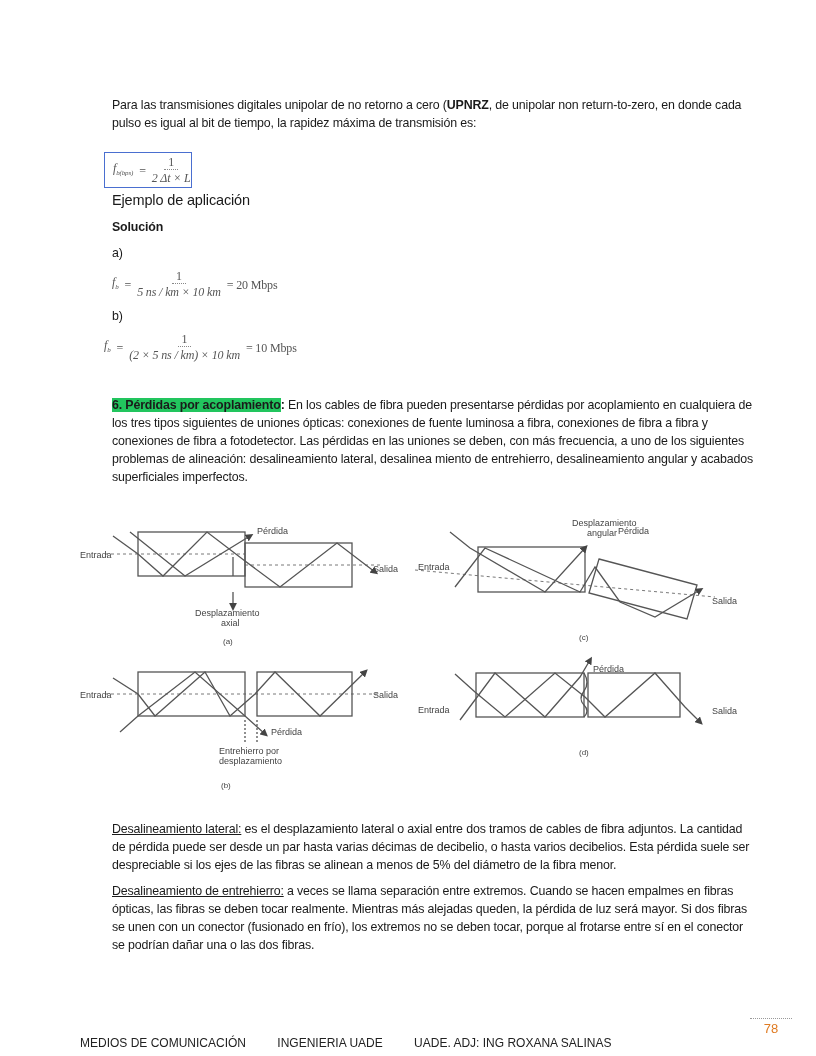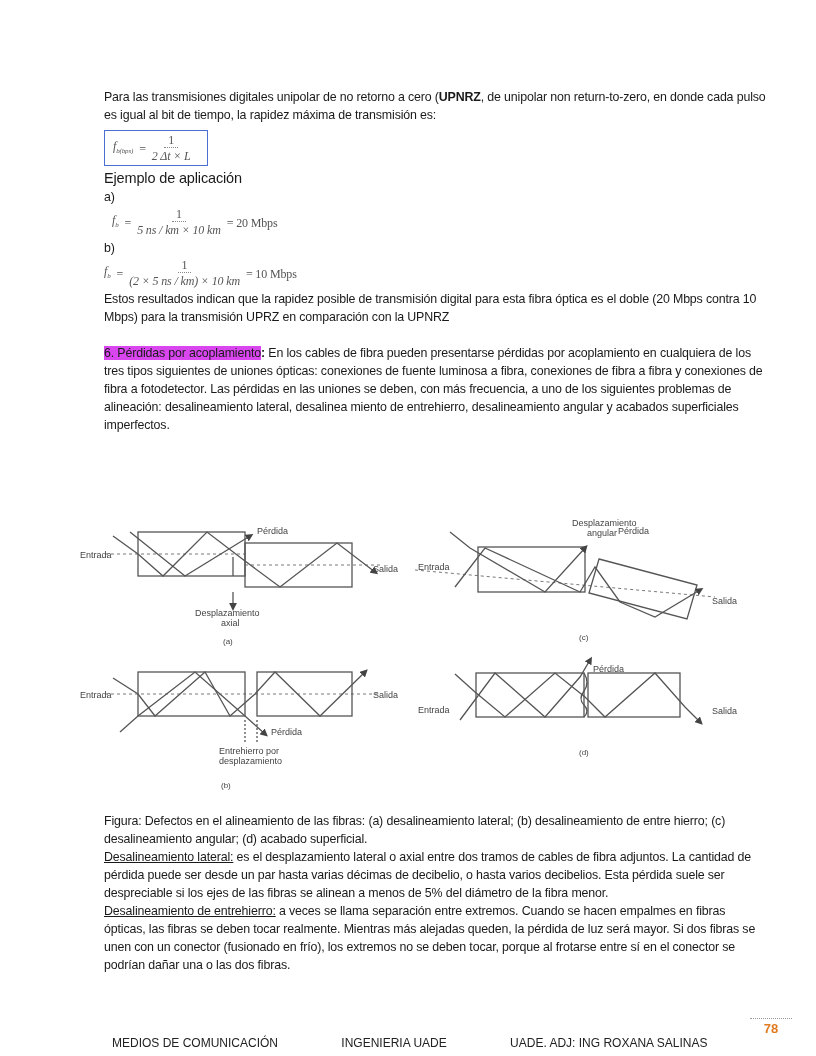--- a/index.html
+++ b/index.html
@@ -1,76 +1,76 @@
 <!DOCTYPE html>
 <html><head>
 <meta charset="utf-8">
 <style>
   html, body { margin:0; padding:0; background:#ffffff; }
   body { width:816px; height:1056px; position:relative; overflow:hidden;
          font-family:"Liberation Sans", sans-serif; color:#1a1a1a; }
   .page { position:absolute; left:104px; top:88px; width:662px; font-size:12.4px; line-height:18px; letter-spacing:-0.15px; }
-  p { margin:0; }
+  p { margin:8px; }
   .b { font-weight:bold; }
   .u { text-decoration:underline; font-weight:normal; }
-  .hl { background:#d946ef; font-weight:normal; }
+  .hl { background:#22c55e; font-weight:bold; }
   .heading { font-size:14.5px; font-weight:normal; margin-top:3px; line-height:19px; }
-  .eqbox { display:inline-block; border:1px solid #4a6fd0; padding:3px 16px 2px 8px; margin:6px 0 0 0; }
+  .eqbox { display:inline-block; border:1px solid #4a6fd0; padding:3px 0 2px 8px; margin:12px 0 0 0; }
   .math { font-family:"Liberation Serif", serif; color:#555; font-size:12px; display:flex; align-items:center; gap:6px; }
   .frac { display:inline-flex; flex-direction:column; align-items:center; }
   .frac .num { border-bottom:1px dotted #888; padding:0 4px; line-height:13px; }
   .frac .den { line-height:14px; padding-top:1px;font-style:italic; }
   .it { font-style:italic; }
   .eq-line { margin-left:8px; margin-top:2px; margin-bottom:2px;text-align:center; }
   .fig { position:absolute; left:75px; top:512px; width:680px; height:290px; }
   .fig svg text { font-family:"Liberation Sans", sans-serif; fill:#444; }
-  .footer-page { position:absolute; left:750px; top:1018px; width:42px; text-align:center; color:#e07b22; font-size:13px; border-top:1px dotted #999; padding-top:2px;font-weight:bold; }
+  .footer-page { position:absolute; left:750px; top:1018px; width:42px; text-align:center; color:#e07b22; font-size:13px; border-top:1px dotted #999; padding-top:2px; }
   .footer { position:absolute; left:80px; top:1036px; font-size:12px; color:#222; white-space:nowrap; }
-  .footer span { margin-right:28px;margin-left:32px; }
+  .footer span { margin-right:28px; }
 </style>
 </head>
 <body>
 
 <div class="page">
   <p>
     <span>Para las transmisiones digitales unipolar de no retorno a cero (</span><span class="b">UPNRZ</span><span>, de unipolar non return-to-zero, en donde cada pulso es igual al bit de tiempo, la rapidez máxima de transmisión es:</span>
   </p>
   <div class="eqbox">
     <div class="math">
       <span class="it"><span>f</span><sub style="font-size:7px">b(bps)</sub></span>
       <span>=</span>
       <span class="frac">
           <span class="num">1</span>
           <span class="den it">2 Δt × L</span>
         </span>
     </div>
   </div>
 
   <p class="heading">Ejemplo de aplicación</p>
+  <p class="b">Solución</p>
   <p>a)</p>
   <div class="math eq-line">
     <span class="it"><span>f</span><sub style="font-size:7px">b</sub></span>
     <span>=</span>
     <span class="frac">
         <span class="num">1</span>
         <span class="den">5 ns / km × 10 km</span>
       </span>
     <span>= 20 Mbps</span>
   </div>
   <p>b)</p>
   <div class="math eq-line" style="margin-left:0">
     <span class="it"><span>f</span><sub style="font-size:7px">b</sub></span>
     <span>=</span>
     <span class="frac">
         <span class="num">1</span>
         <span class="den">(2 × 5 ns / km) × 10 km</span>
       </span>
     <span>= 10 Mbps</span>
   </div>
-  <p>Estos resultados indican que la rapidez posible de transmisión digital para esta fibra óptica es el doble (20 Mbps contra 10 Mbps) para la transmisión UPRZ en comparación con la UPNRZ</p>
   <p style="height:18px"></p>
   <p>
     <span class="hl">6. Pérdidas por acoplamiento</span><span class="b">:</span><span> En los cables de fibra pueden presentarse pérdidas por acoplamiento en cualquiera de los tres tipos siguientes de uniones ópticas: conexiones de fuente luminosa a fibra, conexiones de fibra a fibra y conexiones de fibra a fotodetector. Las pérdidas en las uniones se deben, con más frecuencia, a uno de los siguientes problemas de alineación: desalineamiento lateral, desalinea miento de entrehierro, desalineamiento angular y acabados superficiales imperfectos.</span>
   </p>
 </div>
 
 <div class="fig">
   <svg width="680" height="290" viewBox="0 0 680 290" xmlns="http://www.w3.org/2000/svg">
     <defs>
       <marker id="ar" markerWidth="6" markerHeight="6" refX="3" refY="3" orient="auto">
@@ -132,21 +132,20 @@
       <polyline points="385,208 420,161 470,205 505,165 515,148" marker-end="url(#ar)"></polyline>
     </g>
     <text x="343" y="201" font-size="9">Entrada</text>
     <text x="518" y="160" font-size="9">Pérdida</text>
     <text x="637" y="202" font-size="9">Salida</text>
     <text x="504" y="243" font-size="8">(d)</text>
   </svg>
 </div>
 
 <div class="page" style="top:812px">
-  <p>Figura: Defectos en el alineamiento de las fibras: (a) desalineamiento lateral; (b) desalineamiento de entre hierro; (c) desalineamiento angular; (d) acabado superficial.</p>
   <p>
     <span class="u">Desalineamiento lateral:</span><span> es el desplazamiento lateral o axial entre dos tramos de cables de fibra adjuntos. La cantidad de pérdida puede ser desde un par hasta varias décimas de decibelio, o hasta varios decibelios. Esta pérdida suele ser despreciable si los ejes de las fibras se alinean a menos de 5% del diámetro de la fibra menor.</span>
   </p>
   <p>
     <span class="u">Desalineamiento de entrehierro:</span><span> a veces se llama separación entre extremos. Cuando se hacen empalmes en fibras ópticas, las fibras se deben tocar realmente. Mientras más alejadas queden, la pérdida de luz será mayor. Si dos fibras se unen con un conector (fusionado en frío), los extremos no se deben tocar, porque al frotarse entre sí en el conector se podrían dañar una o las dos fibras.</span>
   </p>
 </div>
 
 <div class="footer-page">78</div>
 <div class="footer">

